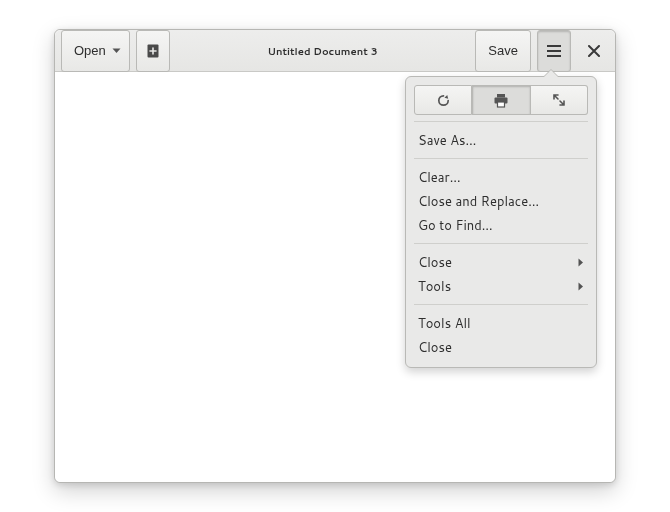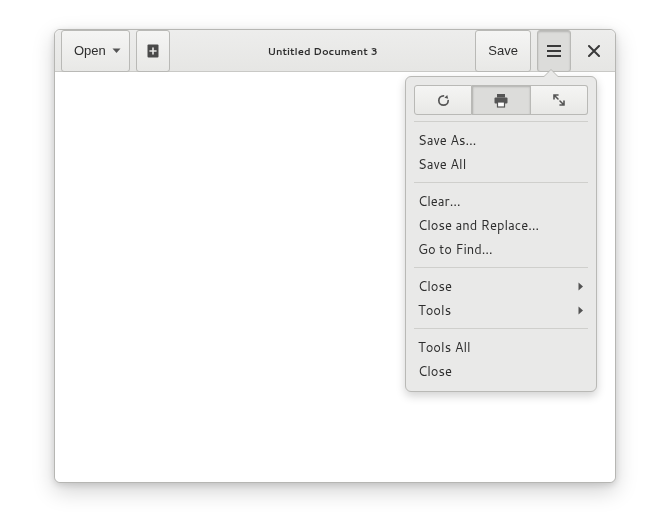--- a/index.html
+++ b/index.html
@@ -154,23 +154,20 @@
             <path d="M12 8 L12 12 L8 12 M12 12 L8 8" fill="none" stroke="#555" stroke-width="1.6" stroke-linecap="round"></path>
           </svg>
         </span>
       </div>
     </div>
 
     <div class="sep"></div>
     <div class="mitem">
         <span class="mlabel">Save As…</span>
       </div>
-    <div class="mitem">
-        <span class="mlabel">Save All</span>
-      </div>
 
     <div class="sep"></div>
     <div class="mitem">
         <span class="mlabel">Clear…</span>
       </div>
     <div class="mitem">
         <span class="mlabel">Close and Replace…</span>
       </div>
     <div class="mitem">
         <span class="mlabel">Go to Find…</span>

